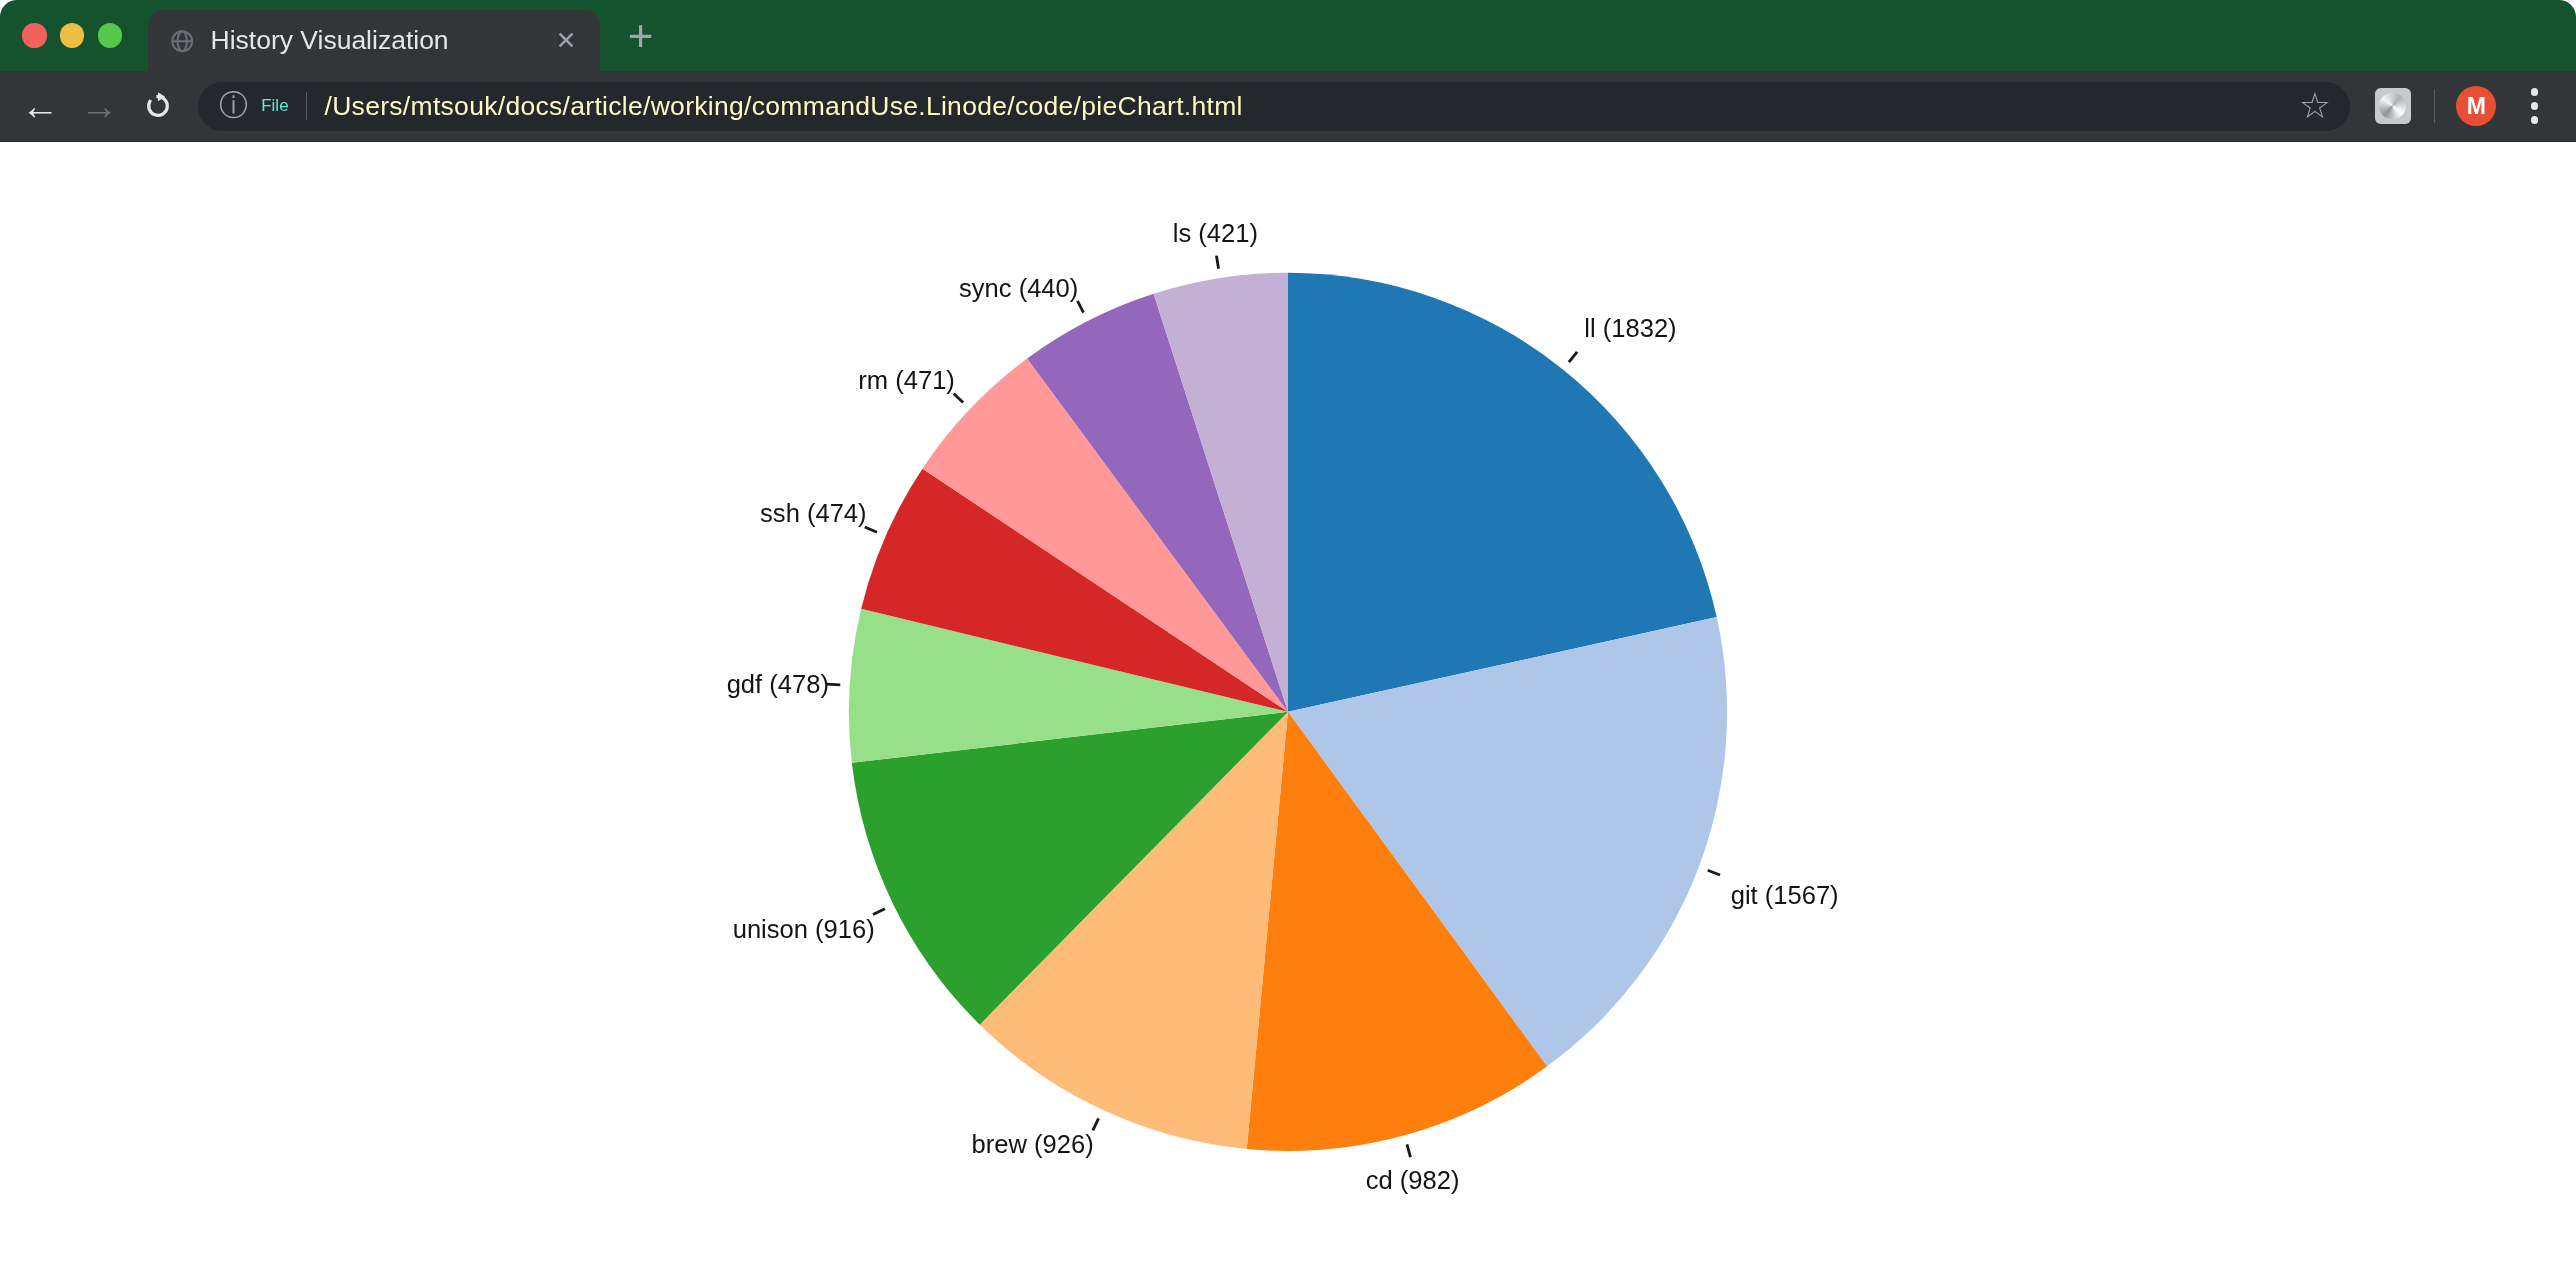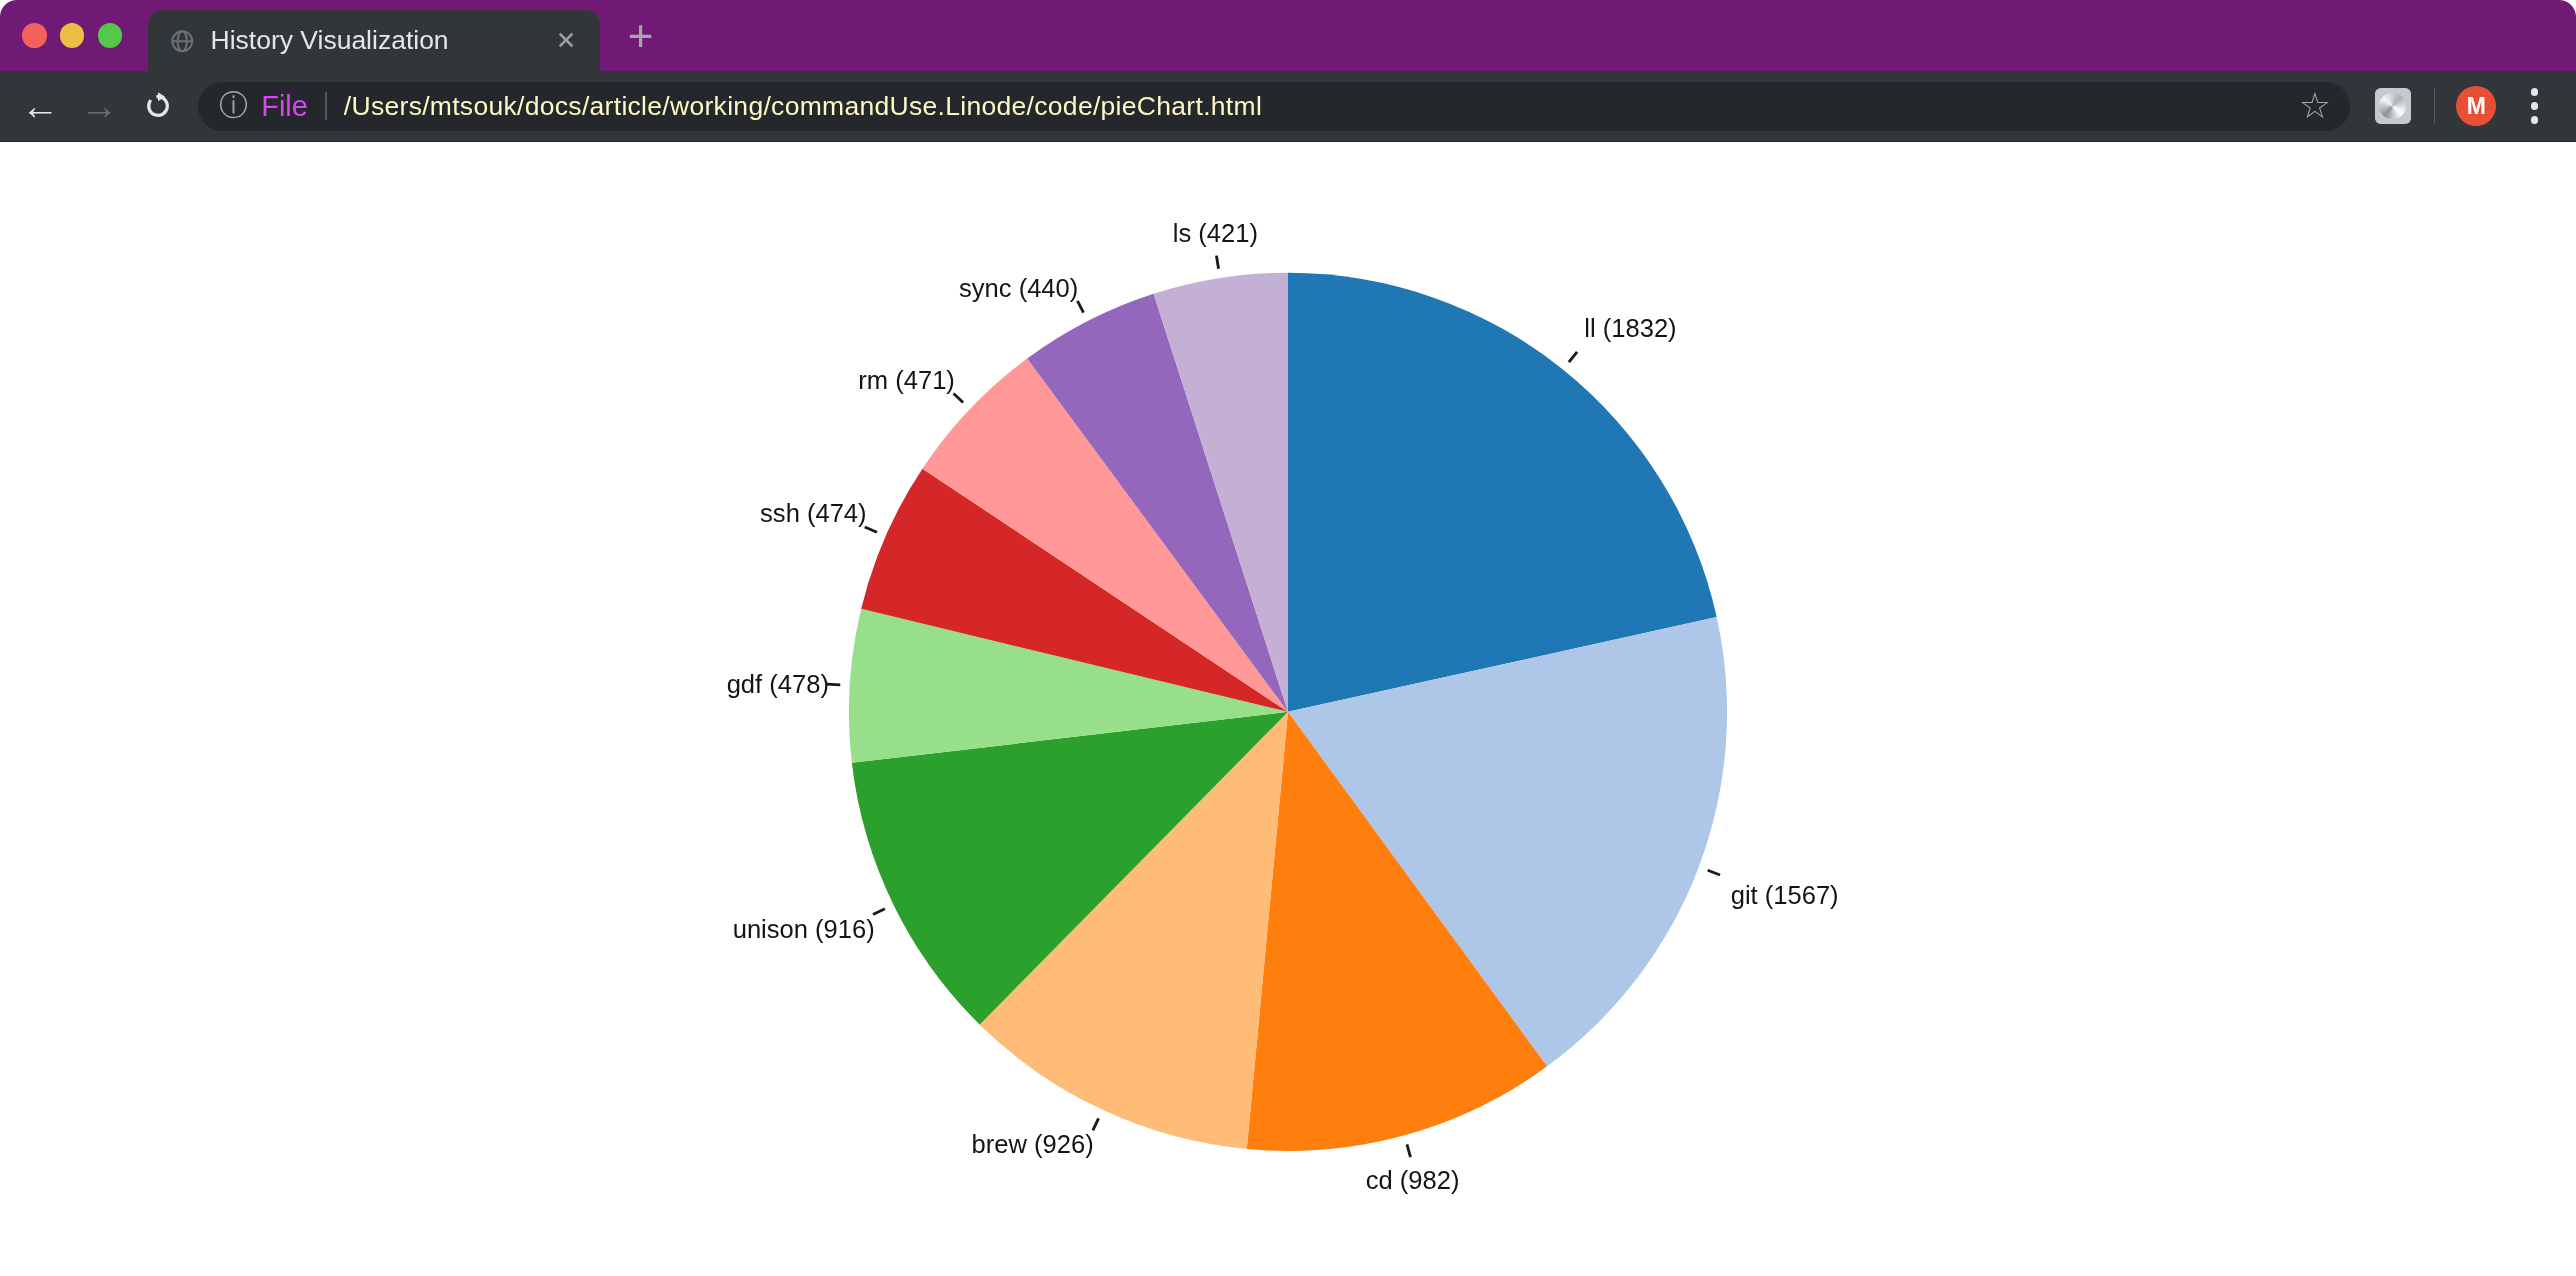--- a/index.html
+++ b/index.html
@@ -2,21 +2,21 @@
 <html style="font-size:15px"><head>
 <meta charset="utf-8">
 <style>
   * { margin:0; padding:0; box-sizing:border-box; }
   html,body { width:2576px; height:1277px; background:#ffffff; overflow:hidden;
     font-family:"Liberation Sans","DejaVu Sans",sans-serif; }
   .window { position:relative; width:2576px; height:1277px; }
 
   
   .tabstrip { position:absolute; top:0; left:0; right:0; height:71px;
-    background:#701a75; border-radius:17px 17px 0 0; }
+    background:#14532d; border-radius:17px 17px 0 0; }
   .traffic { position:absolute; left:22px; top:23px; display:flex; gap:13.2px; }
   .light { width:24.6px; height:24.6px; border-radius:50%; }
   .light.red    { background:#f2615b; }
   .light.yellow { background:#ecbe45; }
   .light.green  { background:#55c74a; }
   .tab { position:absolute; left:148px; top:10.4px; width:452px; height:61px;
     background:#323639; border-radius:15px 15px 0 0;
     display:flex; align-items:center; }
   .favicon { margin-left:21px; width:26.5px; height:26.5px; flex:0 0 auto; }
   .tab-title { margin-left:15px; font-size:26.5px; color:#e4e6e9; white-space:nowrap;
@@ -34,21 +34,21 @@
     display:flex; align-items:center; padding:0 24.6px 0 19px; }
   .nav-btn { width:42px; height:42px; display:flex; align-items:center;
     justify-content:center; flex:0 0 auto; }
   .nav-btn.back { font-size:38px; color:#e4e7ea; margin-right:17px; }
   .nav-btn.fwd  { font-size:38px; color:#6b6f74; margin-right:17px; }
   .nav-btn.reload { margin-right:0; }
   .omnibox { flex:1 1 auto; height:49px; background:#24272c; border-radius:24.6px;
     margin-left:19px; margin-right:24.6px; display:flex; align-items:center;
     padding:0 19px 0 21px; min-width:0; }
   .info-icon { font-size:29px; color:#9fa3a8; margin-right:13.2px; flex:0 0 auto; }
-  .scheme { font-size:29px; color:#d946ef; flex:0 0 auto; }
+  .scheme { font-size:17px; color:#5eead4; flex:0 0 auto; }
   .url-divider { width:1.9px; height:28px; background:#55595e; margin:0 17px; flex:0 0 auto; }
   .url { font-size:26.5px; color:#fef9c3; white-space:nowrap; overflow:hidden;
     text-overflow:clip; flex:1 1 auto; min-width:0; letter-spacing:0.3px; }
   .star { font-size:36px; color:#a4a8ad; margin-left:15px; flex:0 0 auto; line-height:1; }
   .ext { width:36px; height:36px; border-radius:5.7px; background:#c7cacd;
     margin-right:23px; flex:0 0 auto; display:flex; align-items:center; justify-content:center; }
   .ext .swirl { width:26.5px; height:26.5px; border-radius:50%;
     background:conic-gradient(from 220deg,#8d9298,#f4f5f6,#aab0b5,#ffffff,#8d9298); }
   .tb-divider { width:1.9px; height:34px; background:#5a5d61; margin-right:21px; flex:0 0 auto; }
   .avatar { width:40px; height:40px; border-radius:50%; background:#e94f35;

